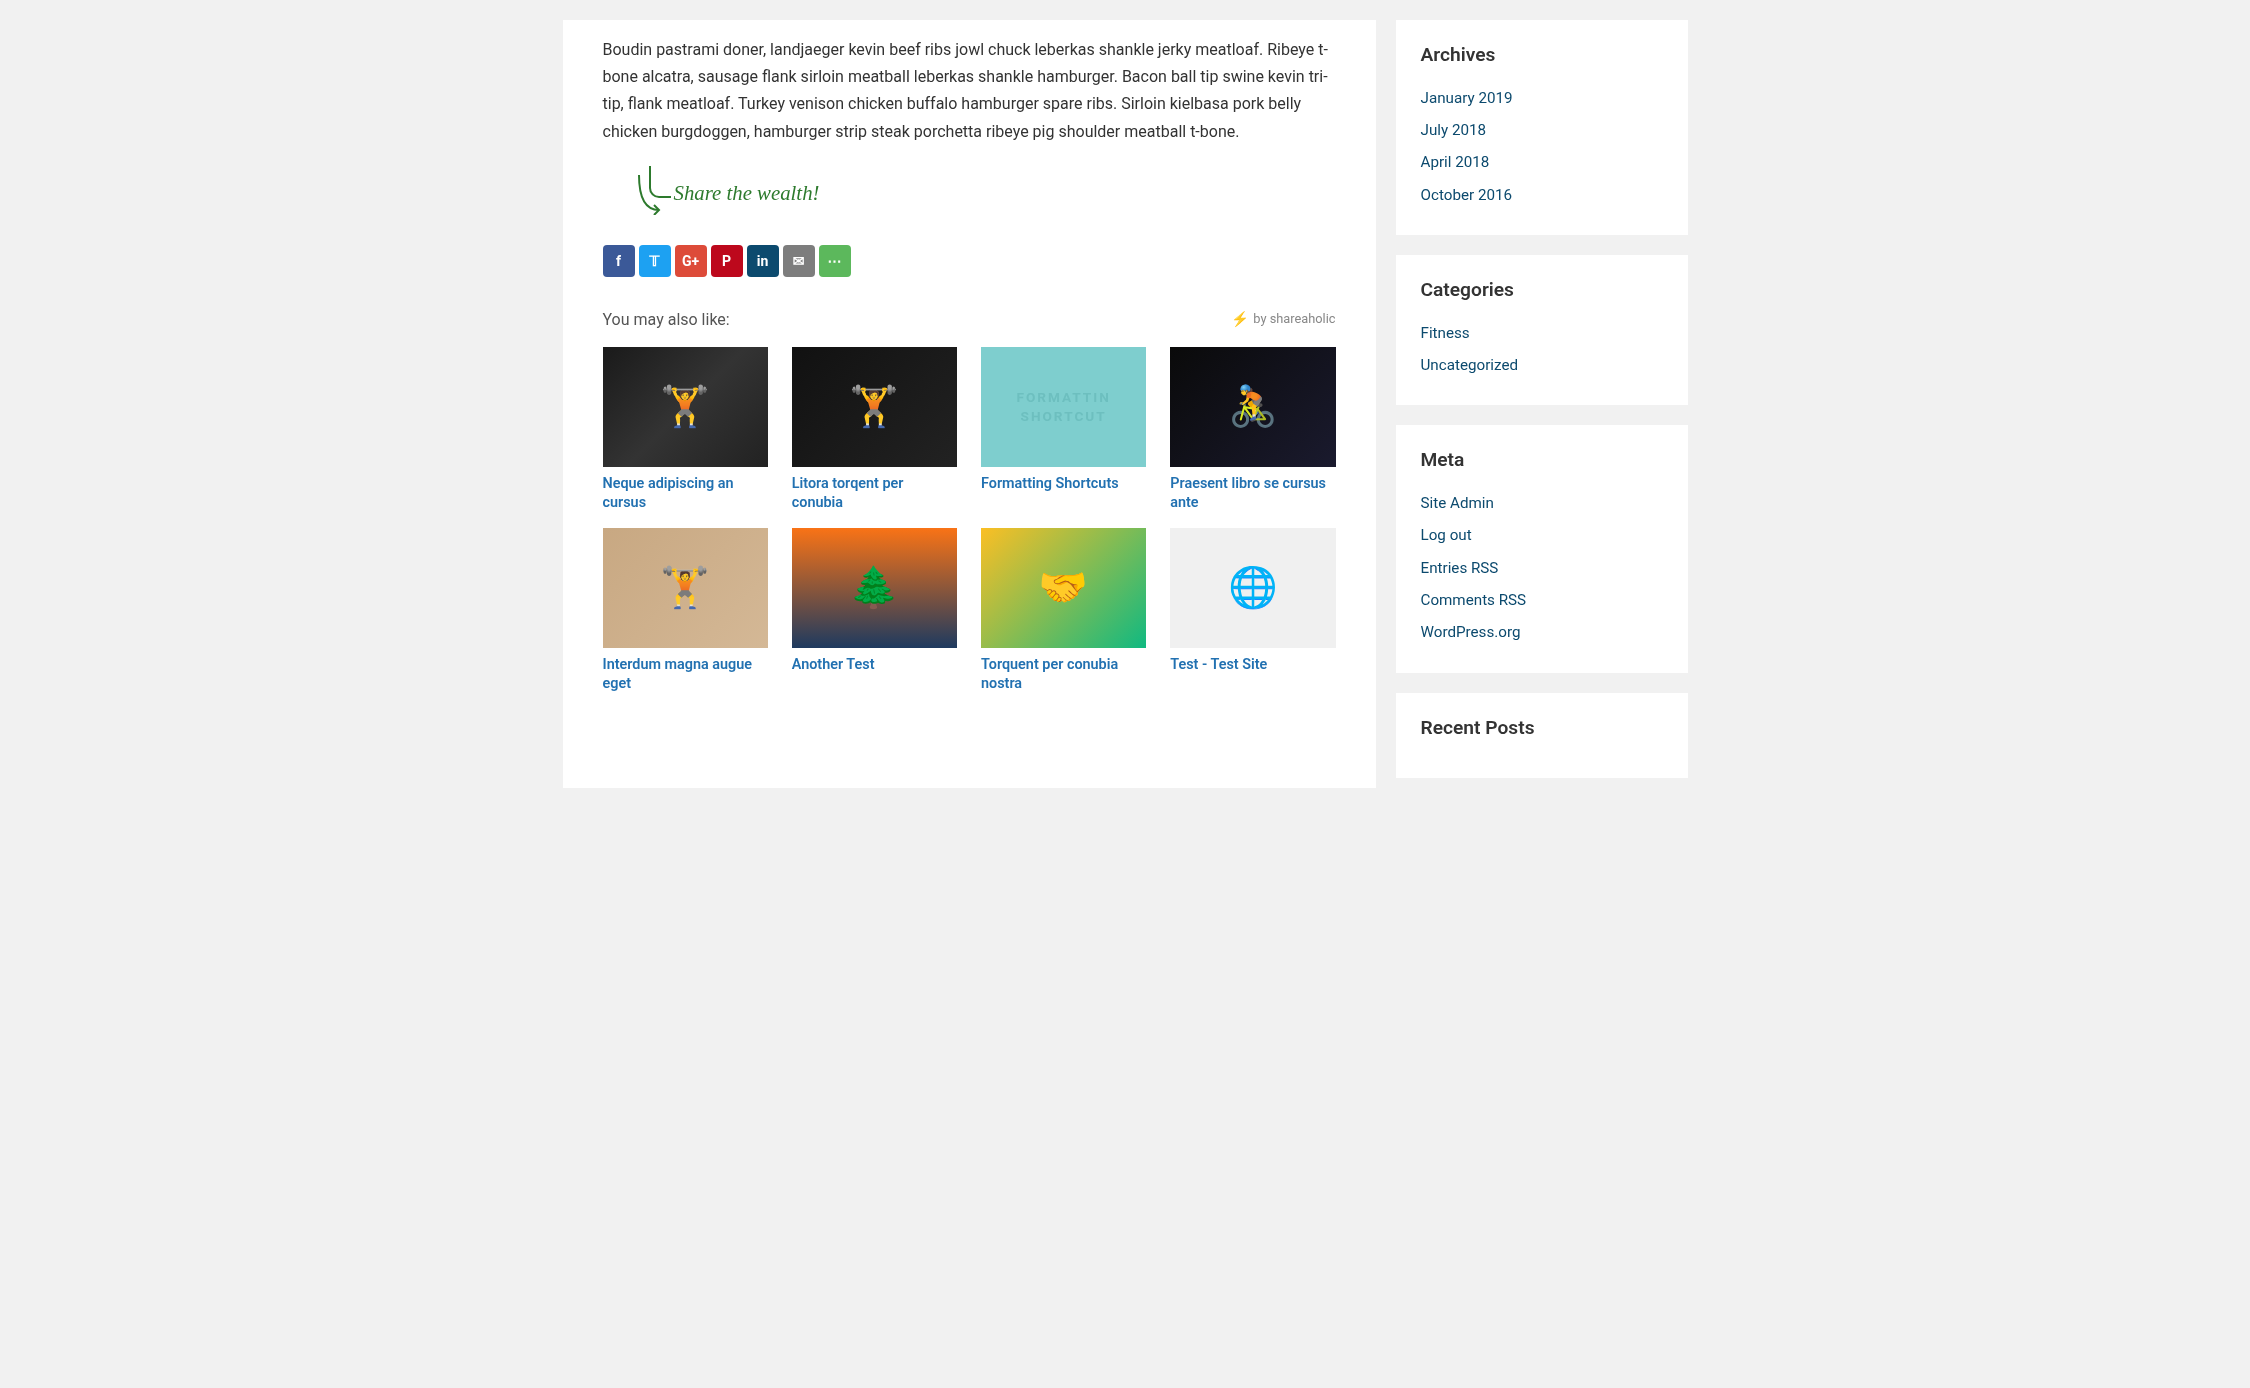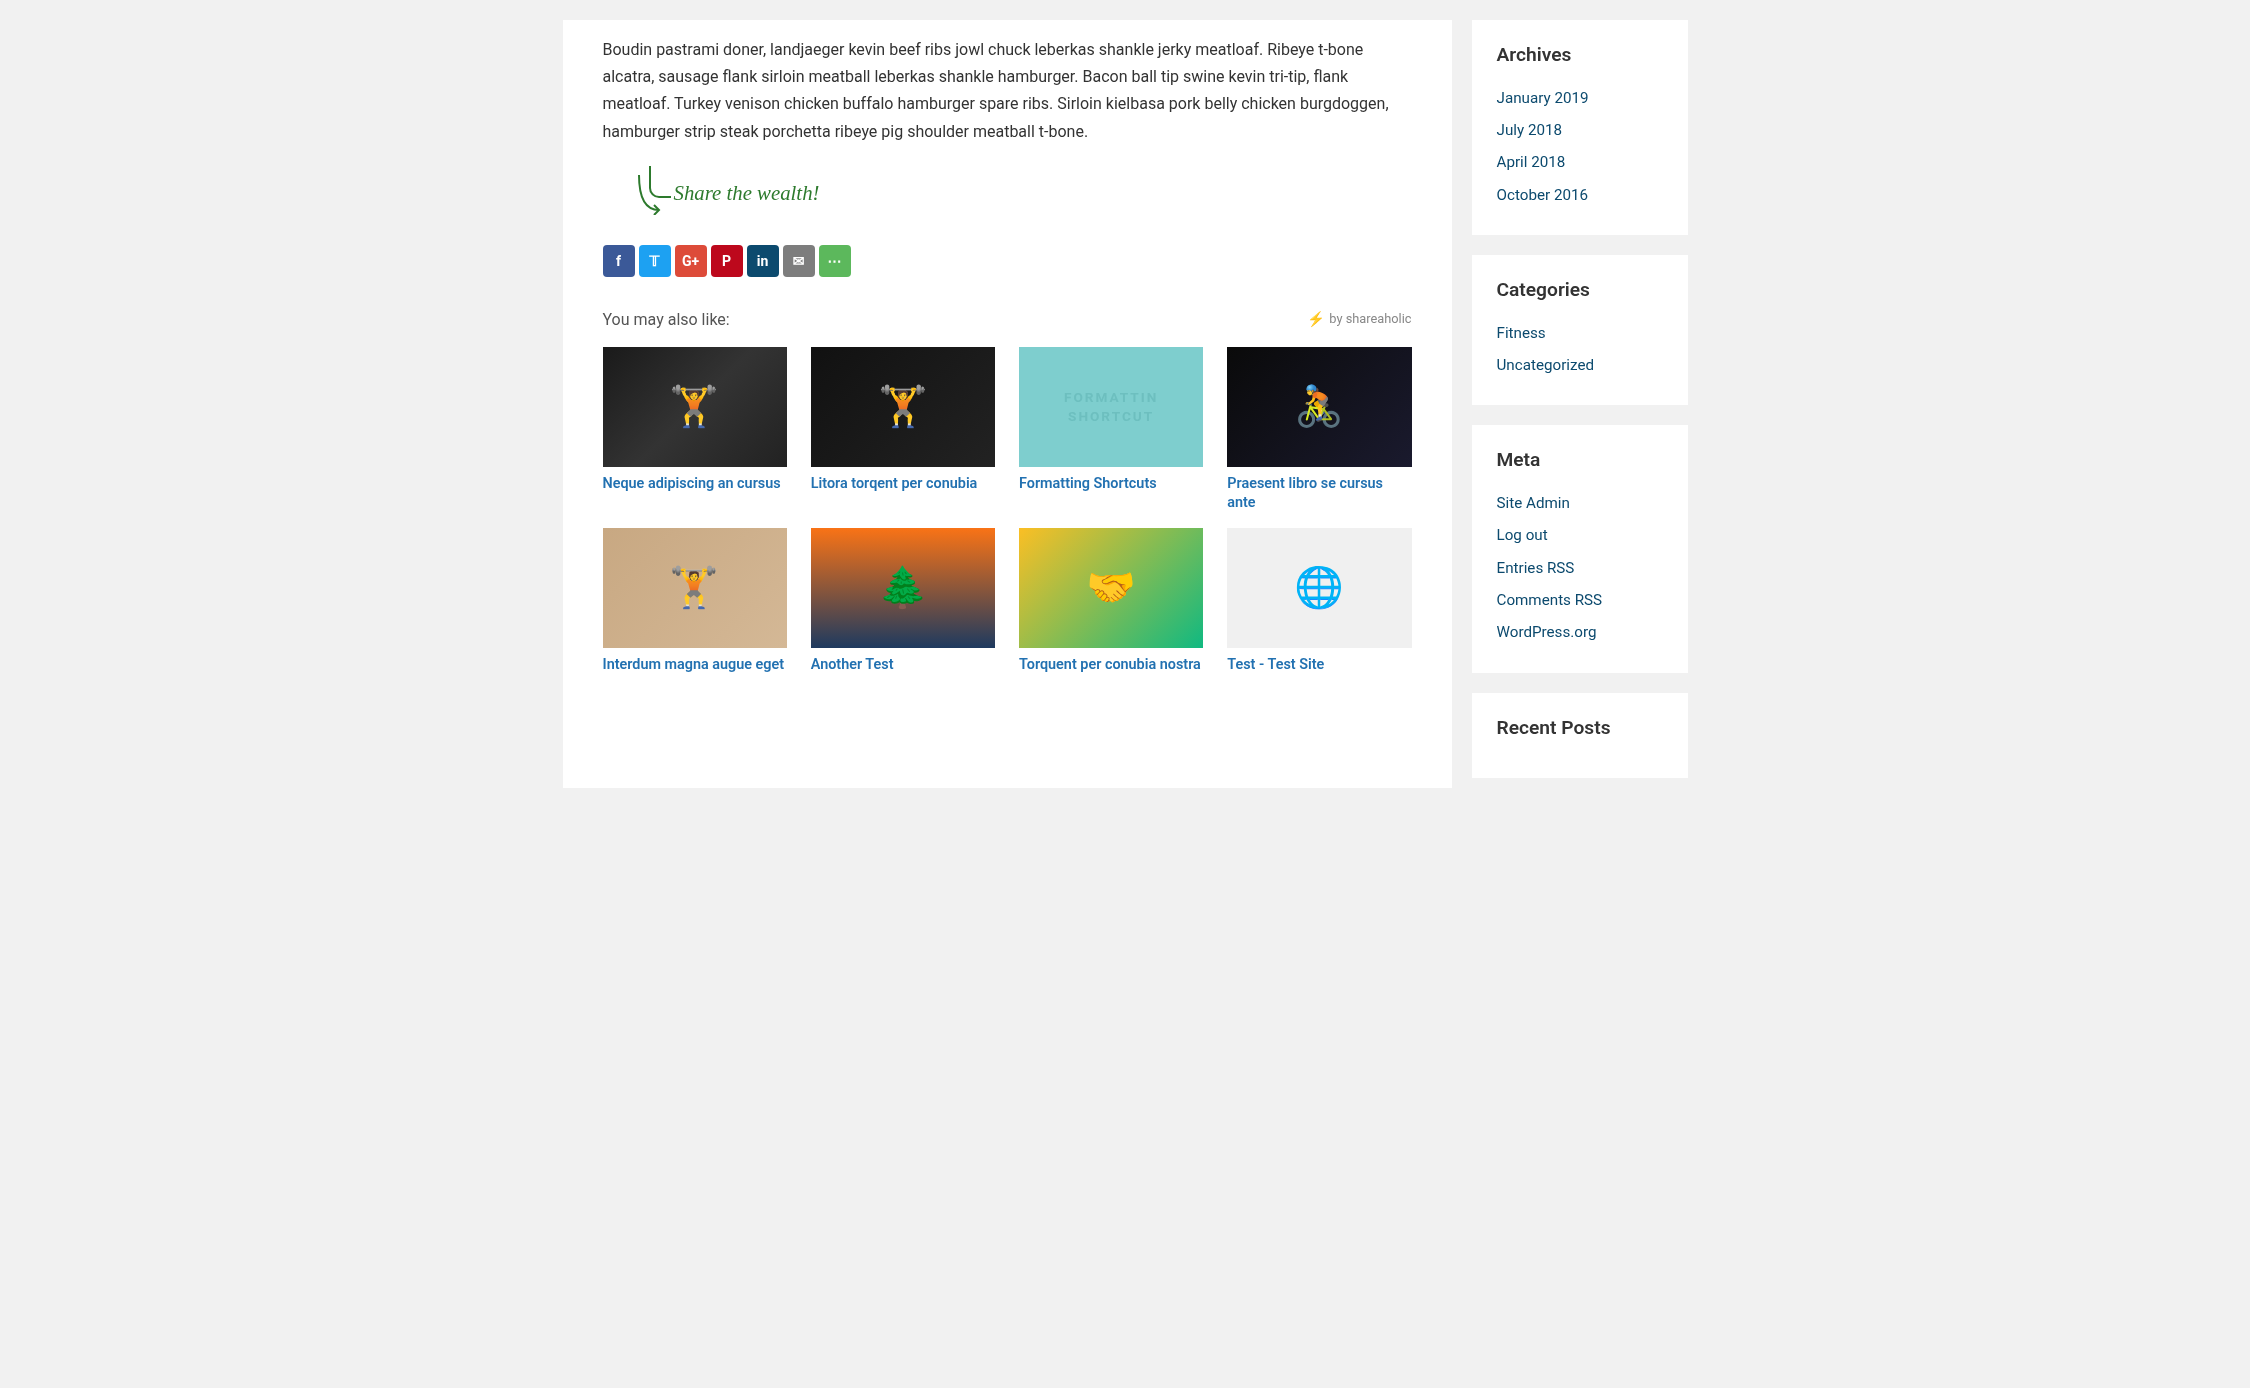--- a/index.html
+++ b/index.html
@@ -17,21 +17,21 @@
       padding: 20px 0;
       gap: 0;
     }
     .main-content {
       flex: 1;
       background: #fff;
       padding: 16px 40px;
       min-width: 0;
     }
     .sidebar {
-      width: 236px;
+      width: 312px;
       flex-shrink: 0;
       padding: 0 0 0 20px;
     }
     .sidebar-section {
       background: #fff;
       padding: 20px 25px;
       margin-bottom: 10px;
     }
     .sidebar-section h3 {
       font-size: 1.2rem;

